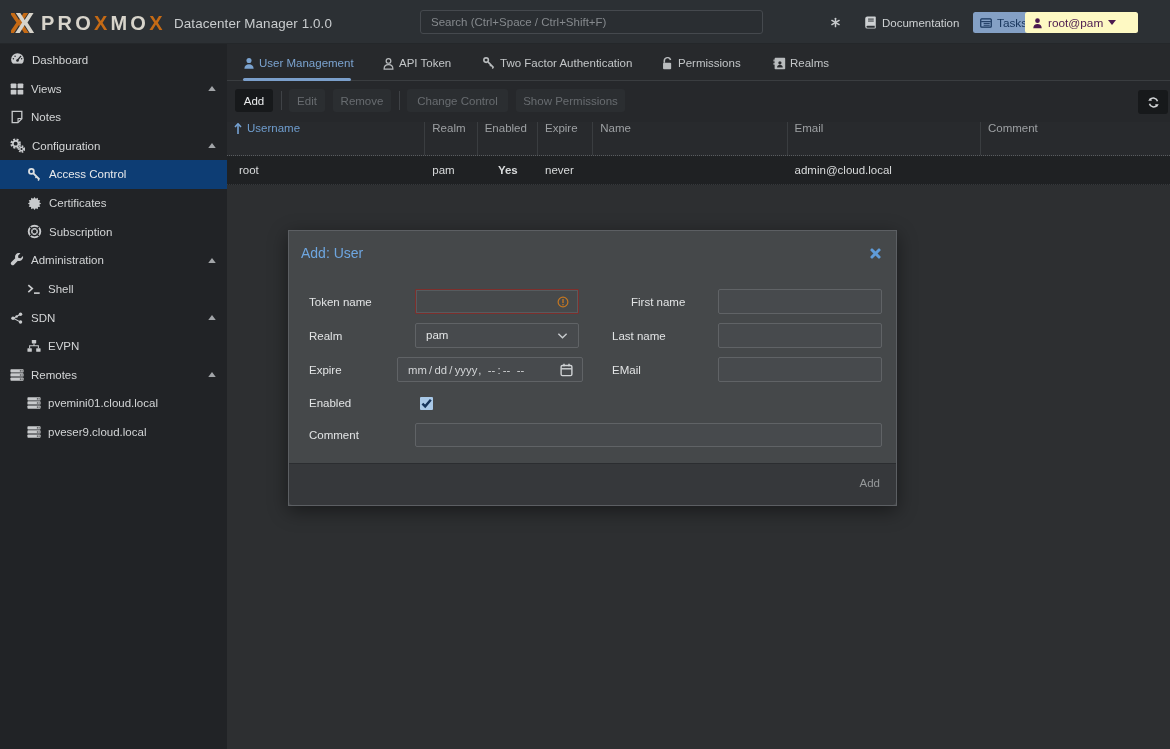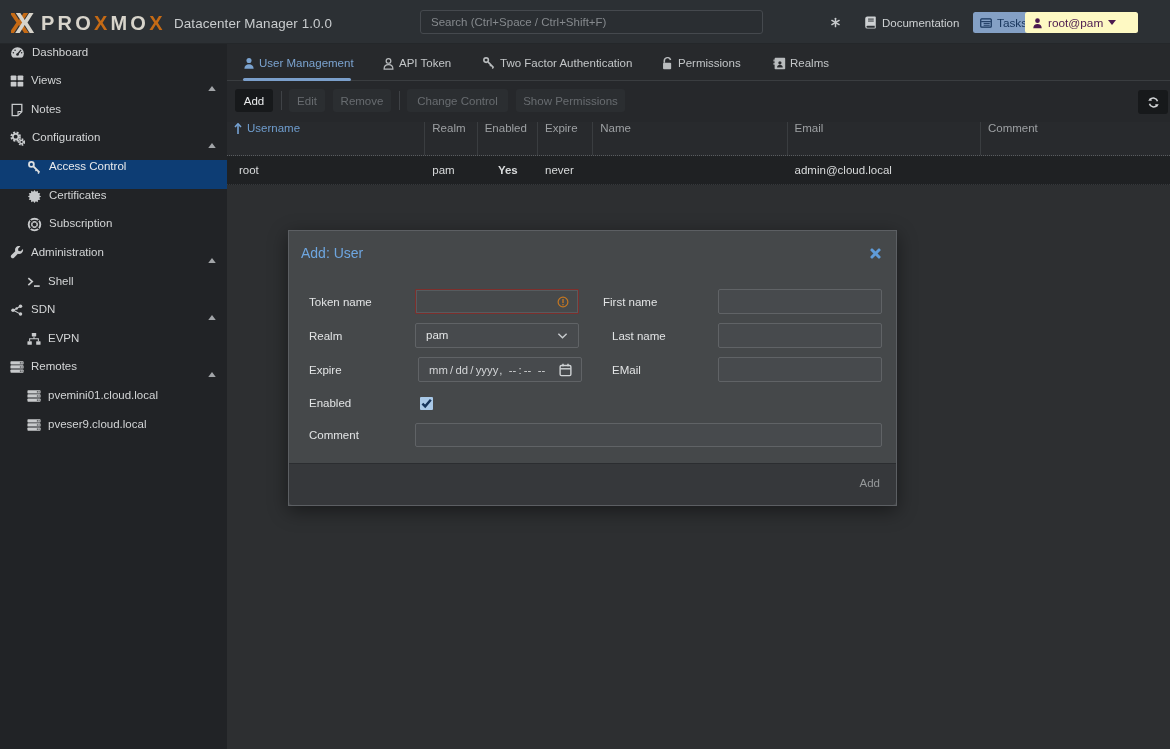--- a/index.html
+++ b/index.html
@@ -11,21 +11,21 @@
 #logo{position:absolute;left:11px;top:9px;width:160px;height:26px}
 #prodname{position:absolute;left:174px;top:16px;font-size:13.4px;color:#c9ccce;letter-spacing:0.1px}
 #search{position:absolute;left:420px;top:10px;width:331px;height:22px;background:#2a2e32;border:1px solid #45494e;border-radius:3px;color:#85898d;font-size:11.5px;line-height:22px;padding-left:10px;box-sizing:content-box}
 .hbtn{position:absolute;top:12px;height:21px;border-radius:2.5px;display:flex;align-items:center;font-size:11.8px}
 #tasksbtn{left:973px;width:90px;background:#84a0c5;color:#16335a}
 #userbtn{left:1025px;width:113px;background:#fef9c3;color:#4b194f}
 #docs{position:absolute;left:864px;top:16px;display:flex;align-items:center;color:#ced1d3;font-size:11.5px}
 #asterisk{position:absolute;left:830px;top:17px}
 
 #sidebar{position:absolute;left:0;top:44px;width:227px;height:705px;background:#212326}
-.nit{height:28.64px;display:flex;align-items:flex-start;padding-left:10px;color:#d3d5d6;position:relative}
+.nit{height:28.64px;display:flex;align-items:center;padding-left:10px;color:#d3d5d6;position:relative}
 .nit .txt{margin-left:7px}
 .nit.child{padding-left:27px}
 .nit.sel{background:#0d3d74;color:#e8eaec}
 .nit .arr{position:absolute;right:11px;top:12px}
 
 #tabbar{position:absolute;left:227px;top:44px;width:943px;height:37px;background:#27292c;border-bottom:1px solid #3a3d40;box-sizing:border-box}
 .tab{position:absolute;top:1px;height:36px;display:flex;align-items:center;color:#c3c6c8}
 .tab .txt{margin-left:4px}
 .tab.active{color:#7ba3d0}
 #tabline{position:absolute;left:16px;top:33.5px;width:108px;height:3.5px;background:#7b9fcb;border-radius:2px}
@@ -414,35 +414,35 @@
     </svg>
   </div>
   <div class="mlabel" style="left:20px;top:65px">Token name</div>
   <div class="minput" style="left:126px;top:58px;width:164px;border:1.5px solid #7d2f2c;background:#46494b;box-shadow:inset 0 0 0 1px #565b5e;border-radius:1px">
     <svg style="position:absolute;right:9px;top:6px" width="12" height="12" viewBox="0 0 16 16">
       <circle cx="8" cy="8" r="6.5" fill="none" stroke="#c47722" stroke-width="1.6"></circle>
       <rect x="7.1" y="4" width="1.8" height="5.4" fill="#c47722"></rect>
       <rect x="7.1" y="10.6" width="1.8" height="1.8" fill="#c47722"></rect>
     </svg>
   </div>
-  <div class="mlabel" style="left:314px;top:65px">First name</div>
+  <div class="mlabel" style="left:342px;top:65px">First name</div>
   <div class="minput" style="left:429px;top:58px;width:164px"></div>
 
   <div class="mlabel" style="left:20px;top:99px">Realm</div>
   <div class="minput" style="left:126px;top:92px;width:164px">
     <span style="position:absolute;left:10px;top:5px;color:#e4e6e7">pam</span>
     <svg style="position:absolute;right:10px;top:8px" width="11" height="8" viewBox="0 0 12 8">
       <polyline points="1.5,1.5 6,6 10.5,1.5" fill="none" stroke="#c9cccf" stroke-width="1.5"></polyline>
     </svg>
   </div>
   <div class="mlabel" style="left:323px;top:99px">Last name</div>
   <div class="minput" style="left:429px;top:92px;width:164px"></div>
 
   <div class="mlabel" style="left:20px;top:133px">Expire</div>
-  <div class="minput" style="left:129px;top:126px;width:164px">
+  <div class="minput" style="left:108px;top:126px;width:186px">
     <span style="position:absolute;left:10px;top:6px;color:#d3d5d7;font-size:11.3px">mm / dd / yyyy ,&nbsp; -- : --&nbsp; --</span>
     <svg style="position:absolute;right:9px;top:5px" width="13" height="14" viewBox="0 0 14 15">
       <rect x="1.2" y="2.6" width="11.6" height="11" rx="1.4" fill="none" stroke="#d0d3d5" stroke-width="1.5"></rect>
       <line x1="1.4" y1="6.2" x2="12.6" y2="6.2" stroke="#d0d3d5" stroke-width="1.5"></line>
       <line x1="4.3" y1="0.7" x2="4.3" y2="3.4" stroke="#d0d3d5" stroke-width="1.6"></line>
       <line x1="9.7" y1="0.7" x2="9.7" y2="3.4" stroke="#d0d3d5" stroke-width="1.6"></line>
     </svg>
   </div>
   <div class="mlabel" style="left:323px;top:133px">EMail</div>
   <div class="minput" style="left:429px;top:126px;width:164px"></div>

